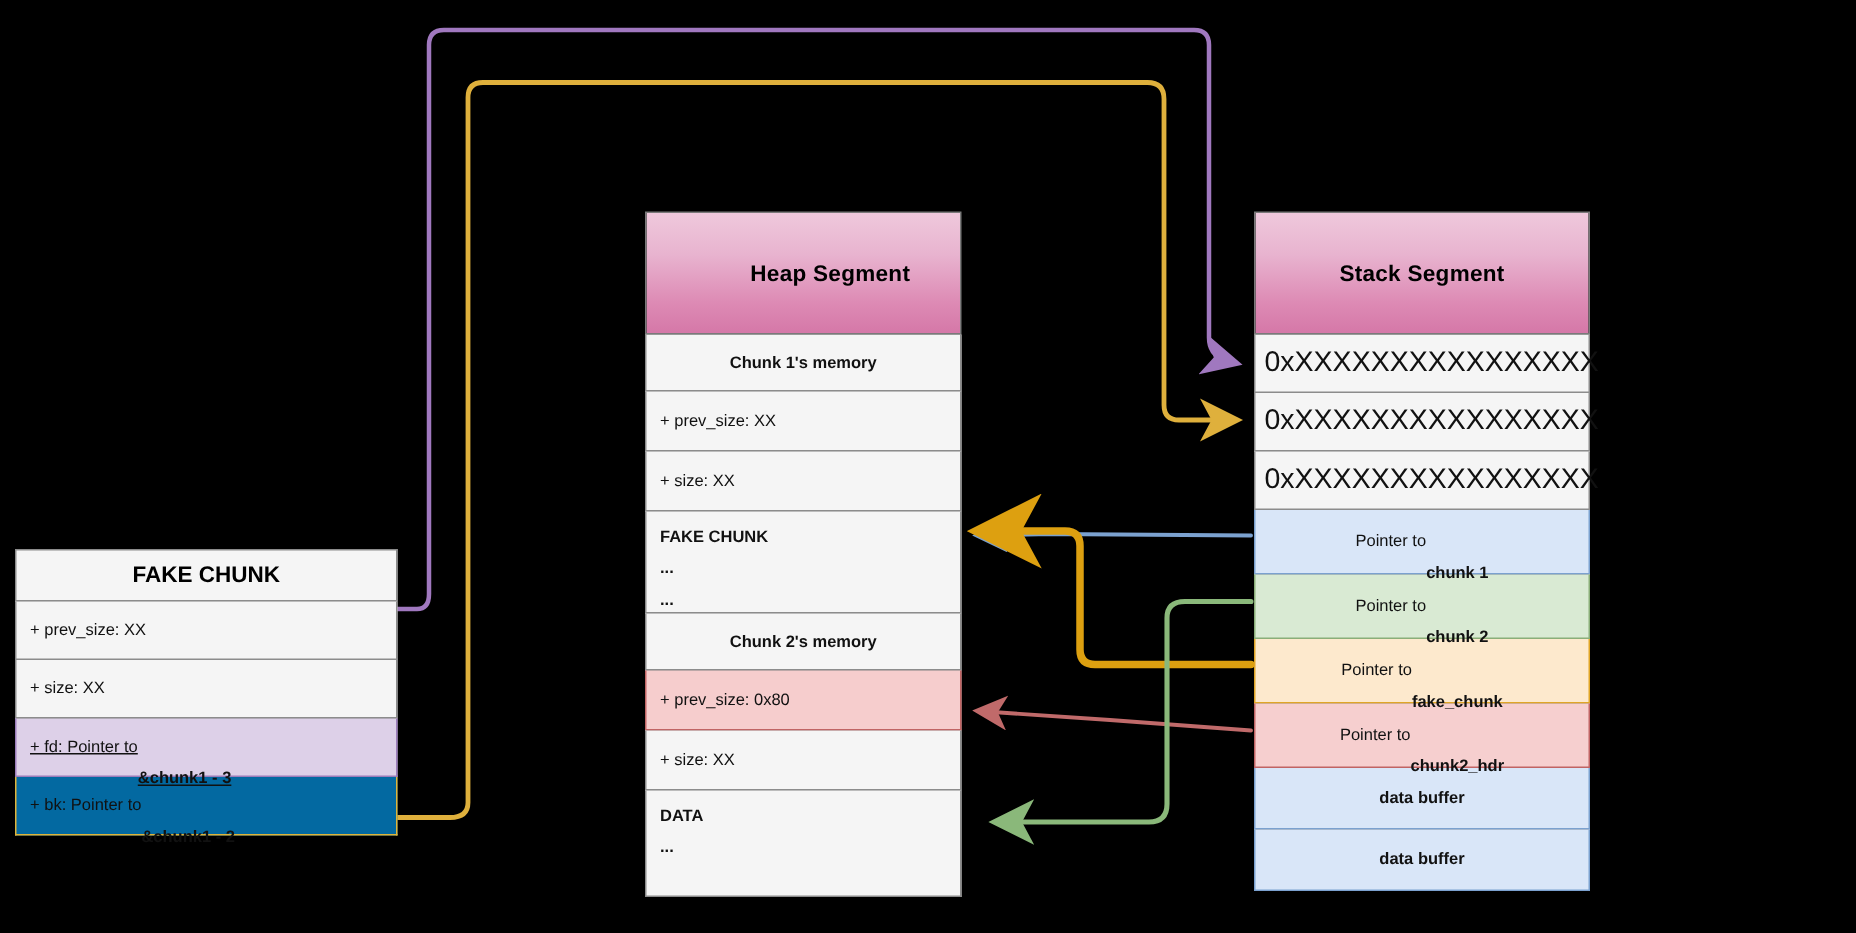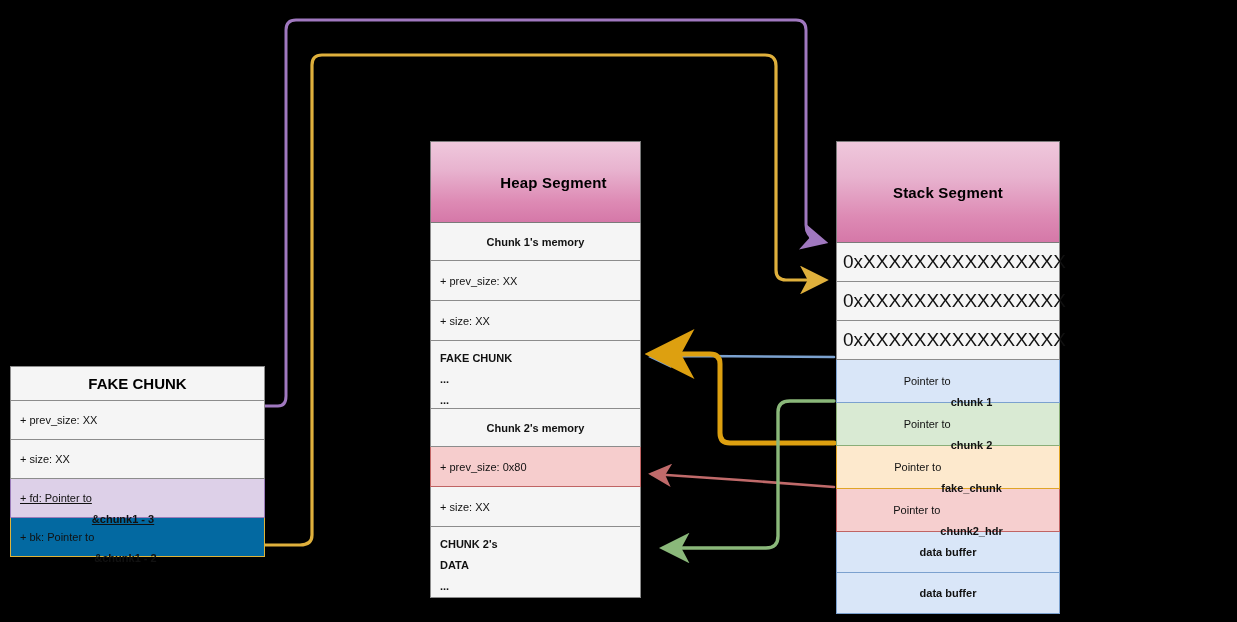--- a/index.html
+++ b/index.html
@@ -50,21 +50,21 @@
   .t-red   {background:#f6cfcf;border:1px solid #c06464;border-top:none;}
   .t-purple{background:#ddd0e8;border:1px solid #9b7cba;border-top:none;text-decoration:underline;}
   .t-yellow{background:#0369a1;border:1px solid #dfb43a;border-top:none;}
 
   
   #heap{left:430px;top:141px;width:211px;}
   #heap .hdr{height:82px;padding-left:36px;}
 
   
   #stack{left:836px;top:141px;width:224px;}
-  #stack .hdr{height:102px;}
+  #stack .hdr{height:82px;}
   #stack .row{justify-content:center;}
   #stack .addr{justify-content:flex-start;font-weight:normal;font-size:19px;padding-left:6px;}
 
   
   #fake{left:10px;top:366px;width:255px;}
   #fake .hdr-plain{
     box-sizing:border-box;
     border:1px solid #8c8c8c;
     background:#f5f5f5;
     color:#000;font-weight:bold;font-size:15px;
@@ -130,21 +130,20 @@
       <div>...</div>
     </div>
 
     <div class="row center" style="height:38px">Chunk 2's memory</div>
 
     <div class="row t-pink" style="height:40px">+ prev_size: 0x80</div>
 
     <div class="row" style="height:40px">+ size: XX</div>
 
     <div class="row multi" style="height:71px">
-      <div>CHUNK 2's</div>
       <div>DATA</div>
       <div>...</div>
     </div>
   </div>
 
   <div class="seg" id="stack">
     <div class="hdr">Stack Segment</div>
 
     <div class="row addr" style="height:39px">0xXXXXXXXXXXXXXXXX</div>
     <div class="row addr" style="height:39px">0xXXXXXXXXXXXXXXXX</div>

